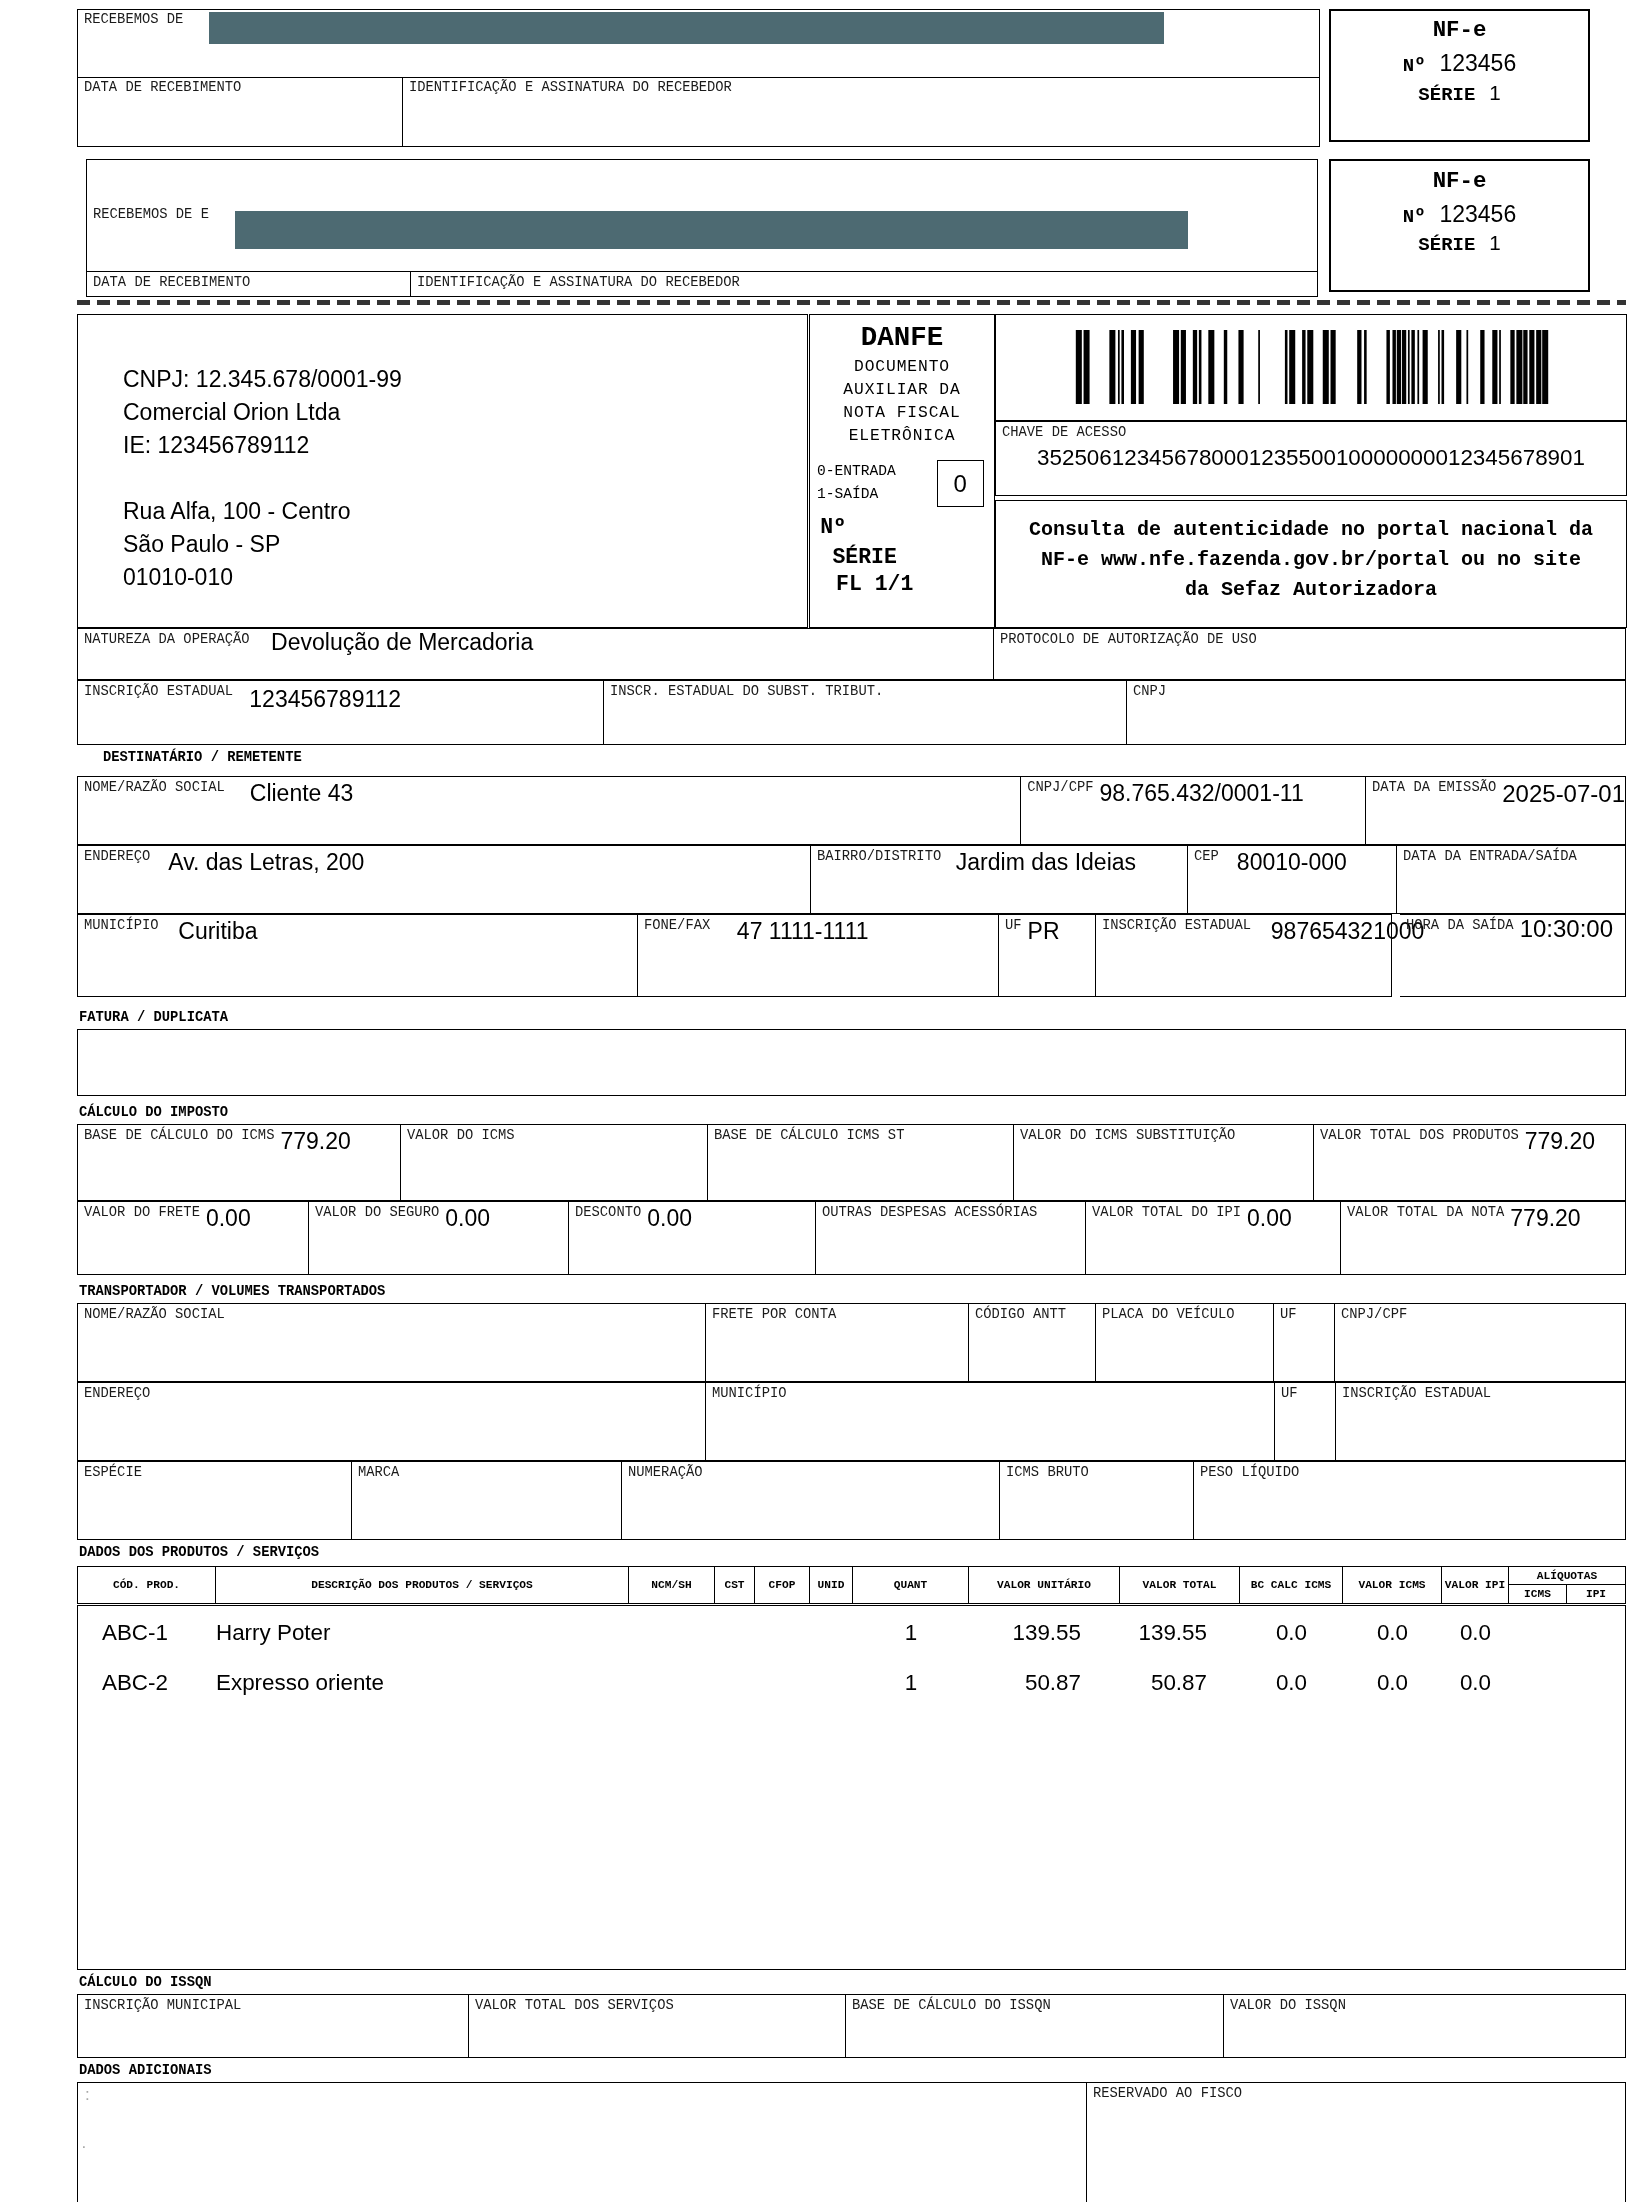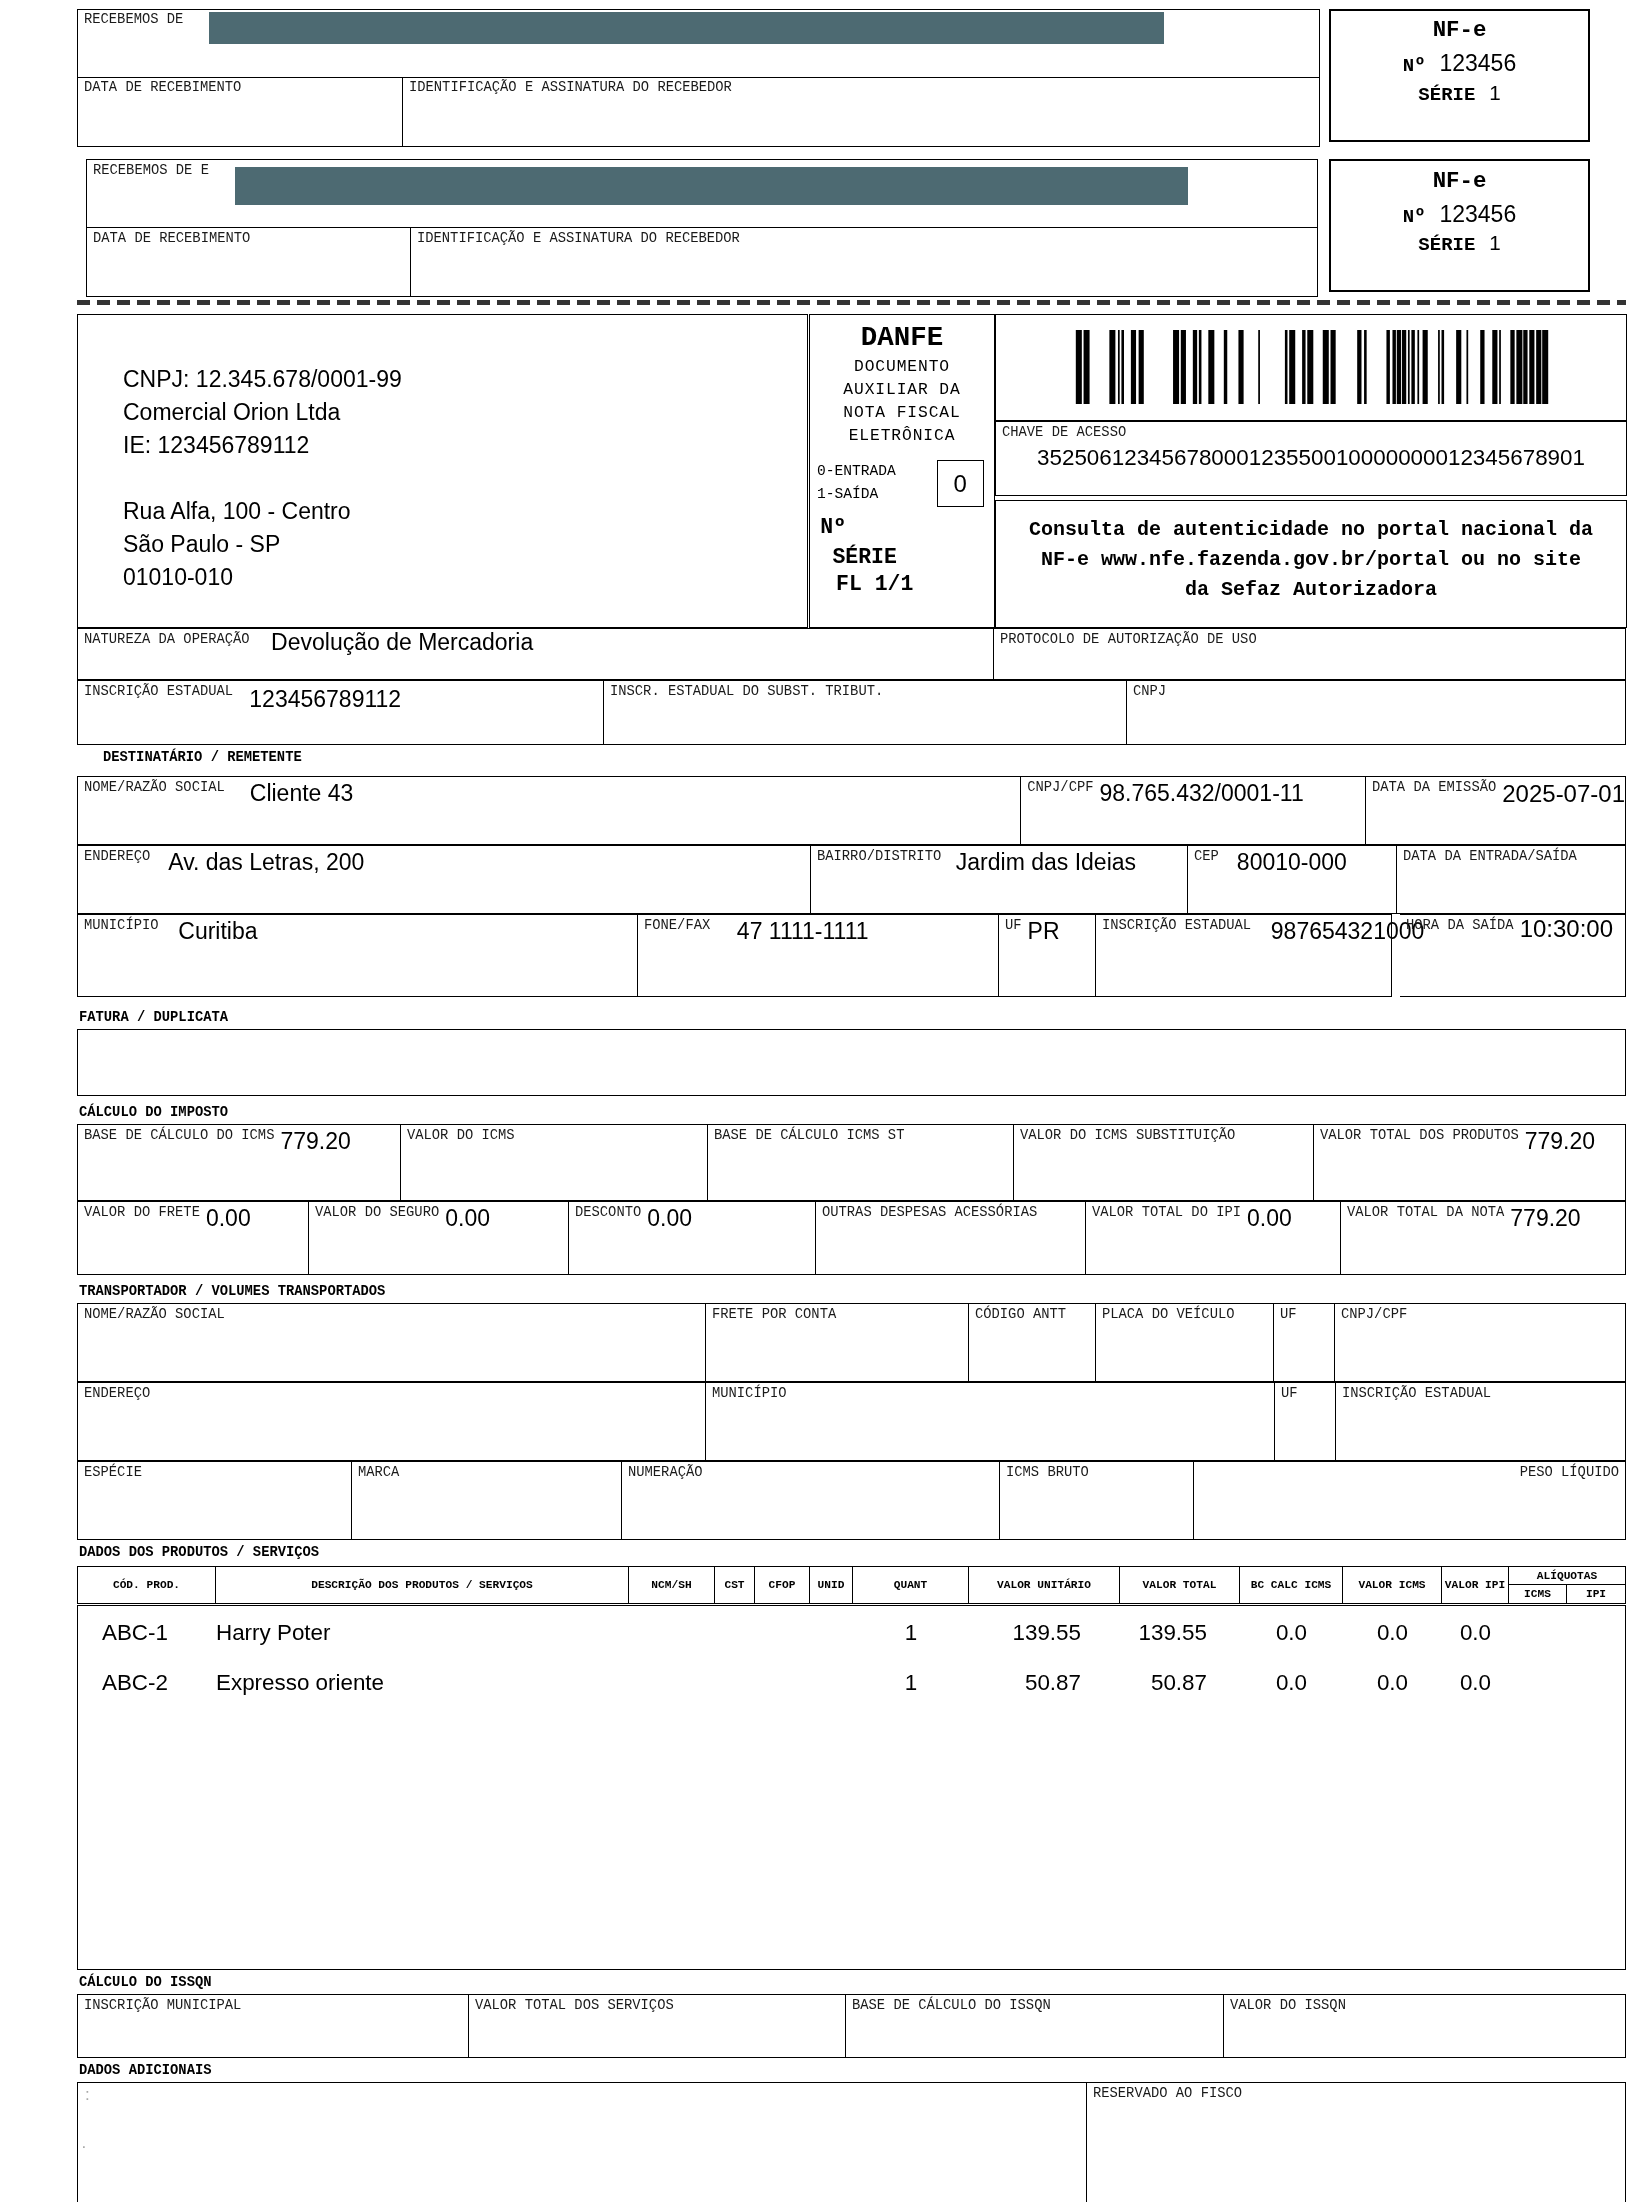--- a/index.html
+++ b/index.html
@@ -55,21 +55,21 @@
         <span class="k">Nº</span>
         <span class="v">123456</span>
       </div>
     <div class="nferow" style="margin-top:3.4px;">
         <span class="k">SÉRIE</span>
         <span class="v" style="font-size:20.6px;">1</span>
       </div>
   </div>
 
   <div class="abs box" style="left:86px;top:159px;width:1232px;height:138px;display:flex;flex-direction:column;">
-    <div style="height:67px;border-bottom:1.7px solid #000;position:relative;">
+    <div style="height:67px;border-bottom:1.7px solid #000;position:relative;margin-top:44px;">
       <div class="lb">RECEBEMOS DE E</div>
       <div class="redact" style="left:148px;top:6.9px;width:953px;height:38px;"></div>
     </div>
     <div style="flex:1;display:flex;">
       <div style="width:323px;border-right:1.7px solid #000;">
         <div class="lb">DATA DE RECEBIMENTO</div>
       </div>
       <div style="flex:1;">
         <div class="lb">IDENTIFICAÇÃO E ASSINATURA DO RECEBEDOR</div>
       </div>
@@ -357,21 +357,21 @@
       </div>
     <div class="c" style="width:270px;">
         <div class="lb">MARCA</div>
       </div>
     <div class="c" style="width:378px;">
         <div class="lb">NUMERAÇÃO</div>
       </div>
     <div class="c" style="width:194px;">
         <div class="lb">ICMS BRUTO</div>
       </div>
-    <div class="c" style="flex:1;justify-content:flex-end;">
+    <div class="c" style="flex:1;">
         <div class="lb">PESO LÍQUIDO</div>
       </div>
   </div>
 
   <div class="sec" style="left:79px;top:1545px;">DADOS DOS PRODUTOS / SERVIÇOS</div>
 
   <div class="abs box r" style="left:77px;top:1566px;width:1549px;height:38px;">
     <div class="ph" style="width:138px;">CÓD. PROD.</div>
     <div class="ph" style="width:413px;">DESCRIÇÃO DOS PRODUTOS / SERVIÇOS</div>
     <div class="ph" style="width:86px;">NCM/SH</div>

